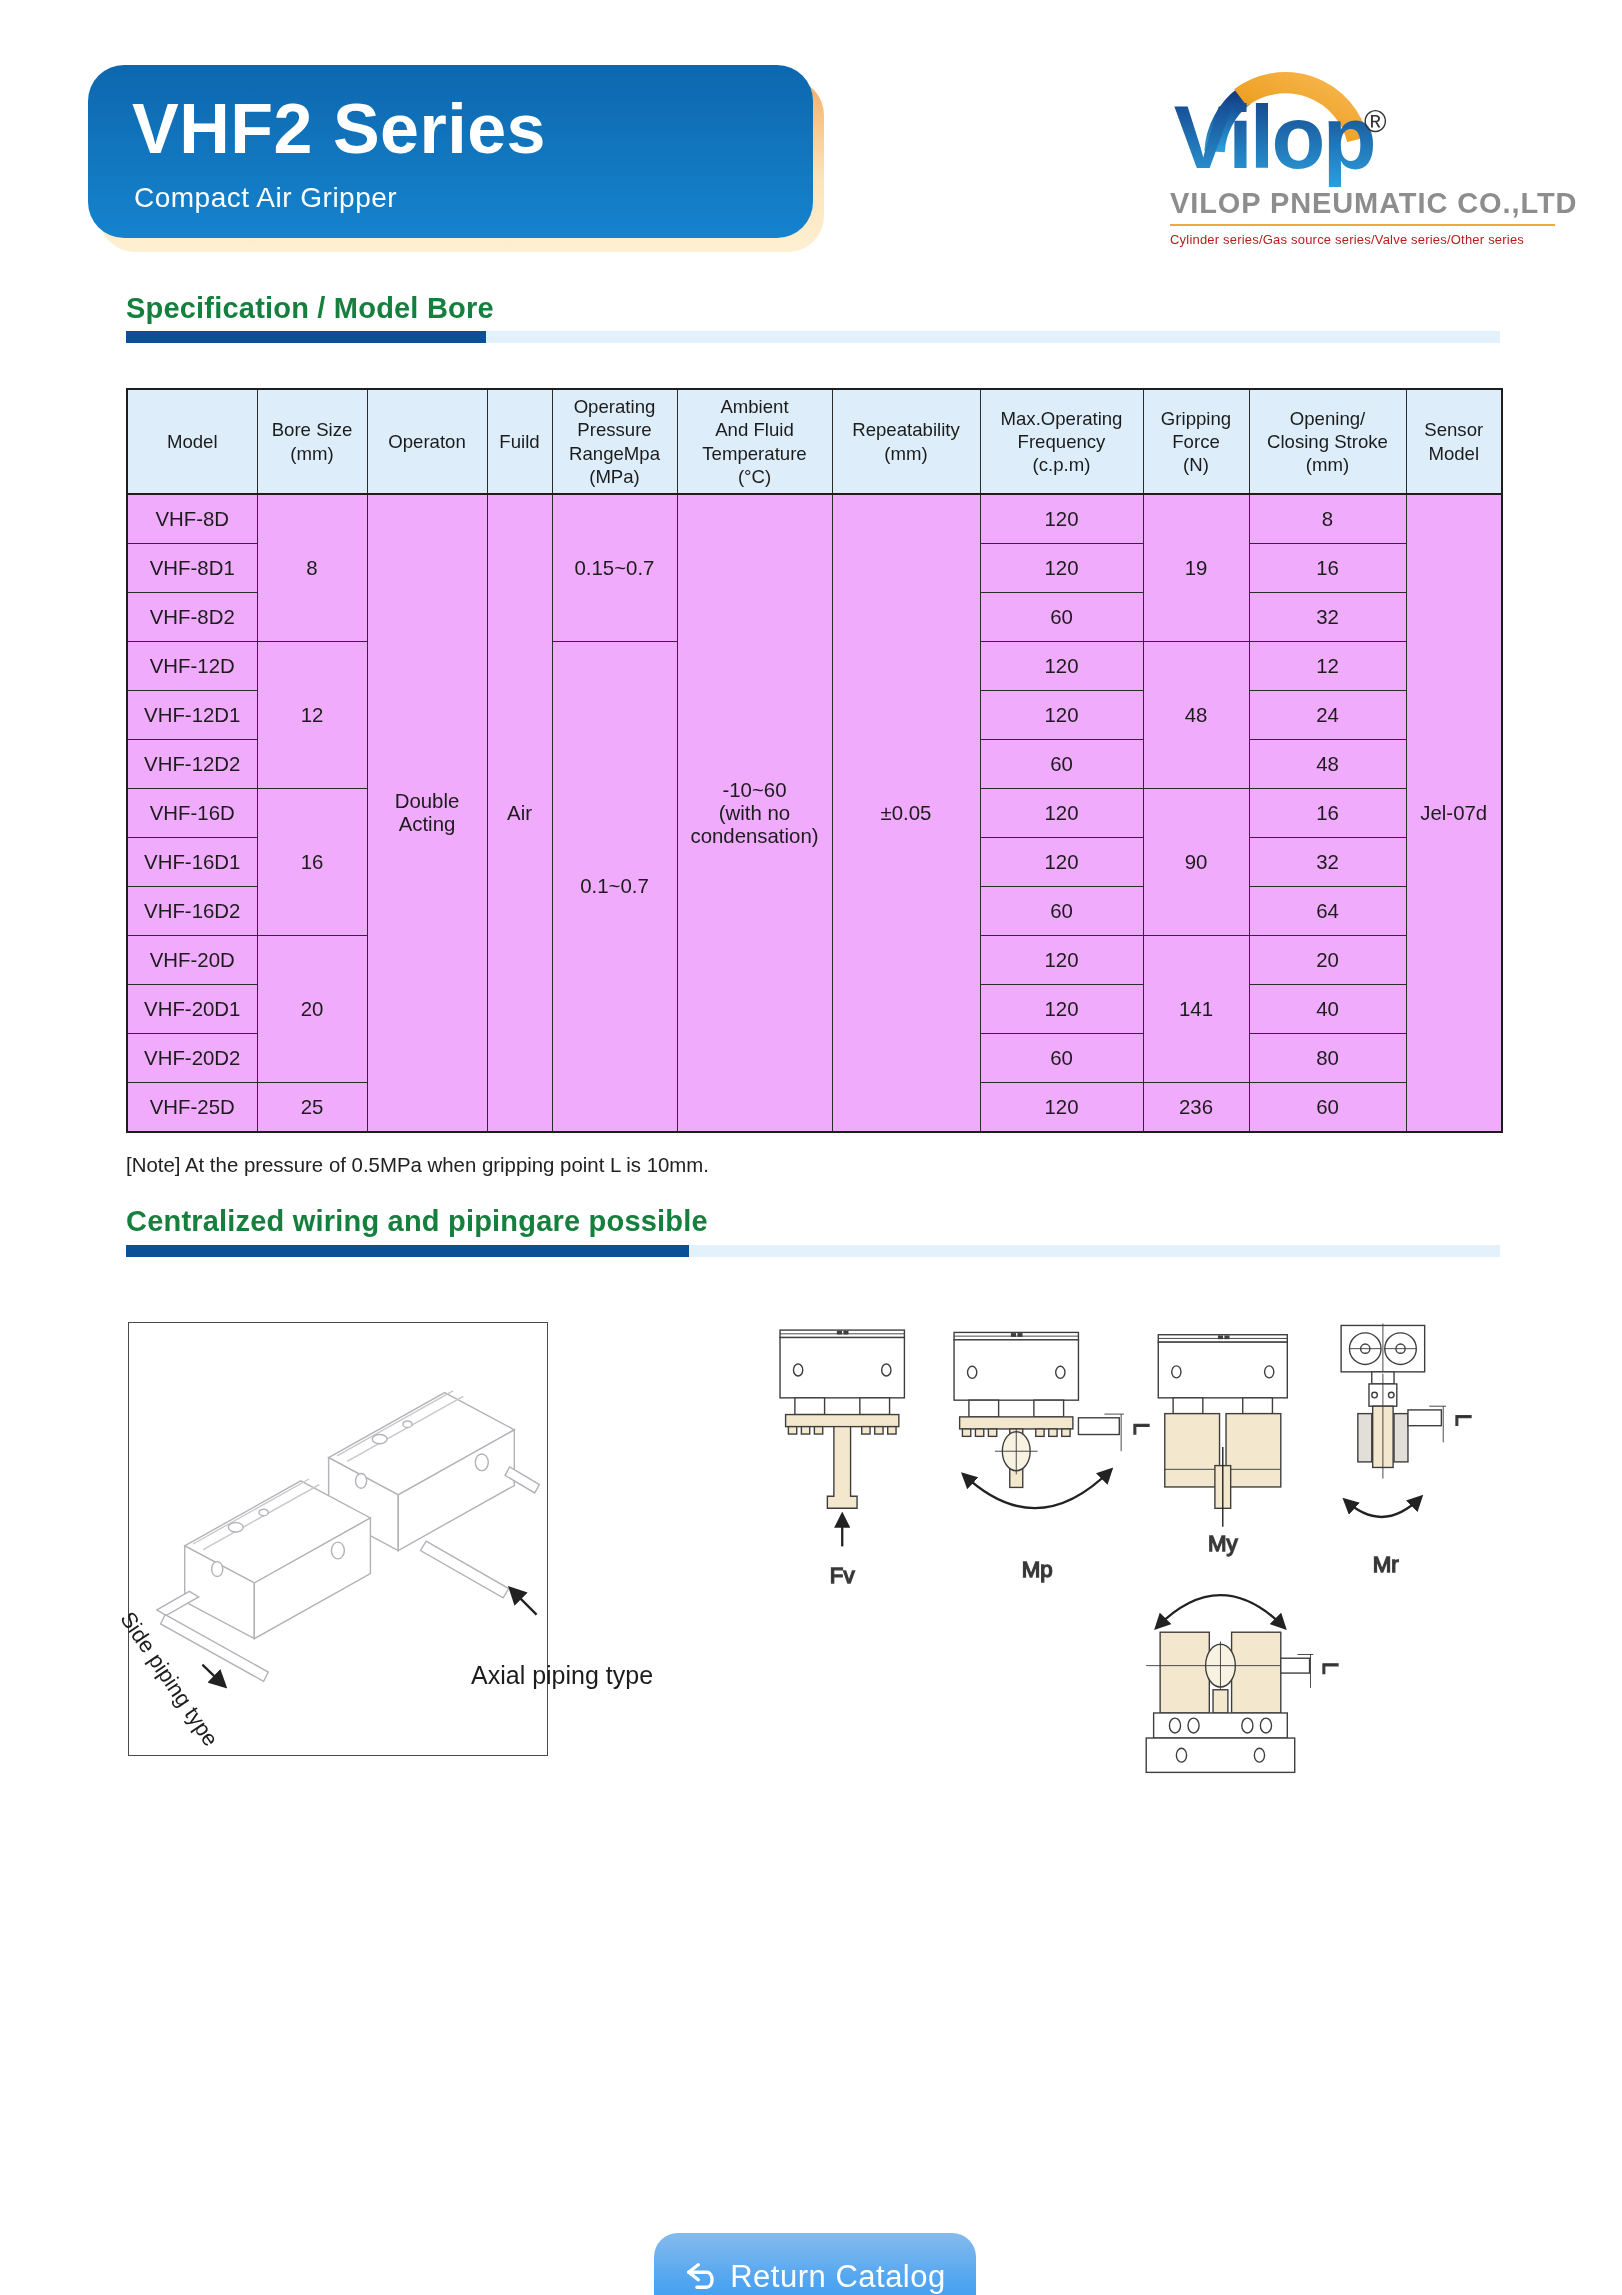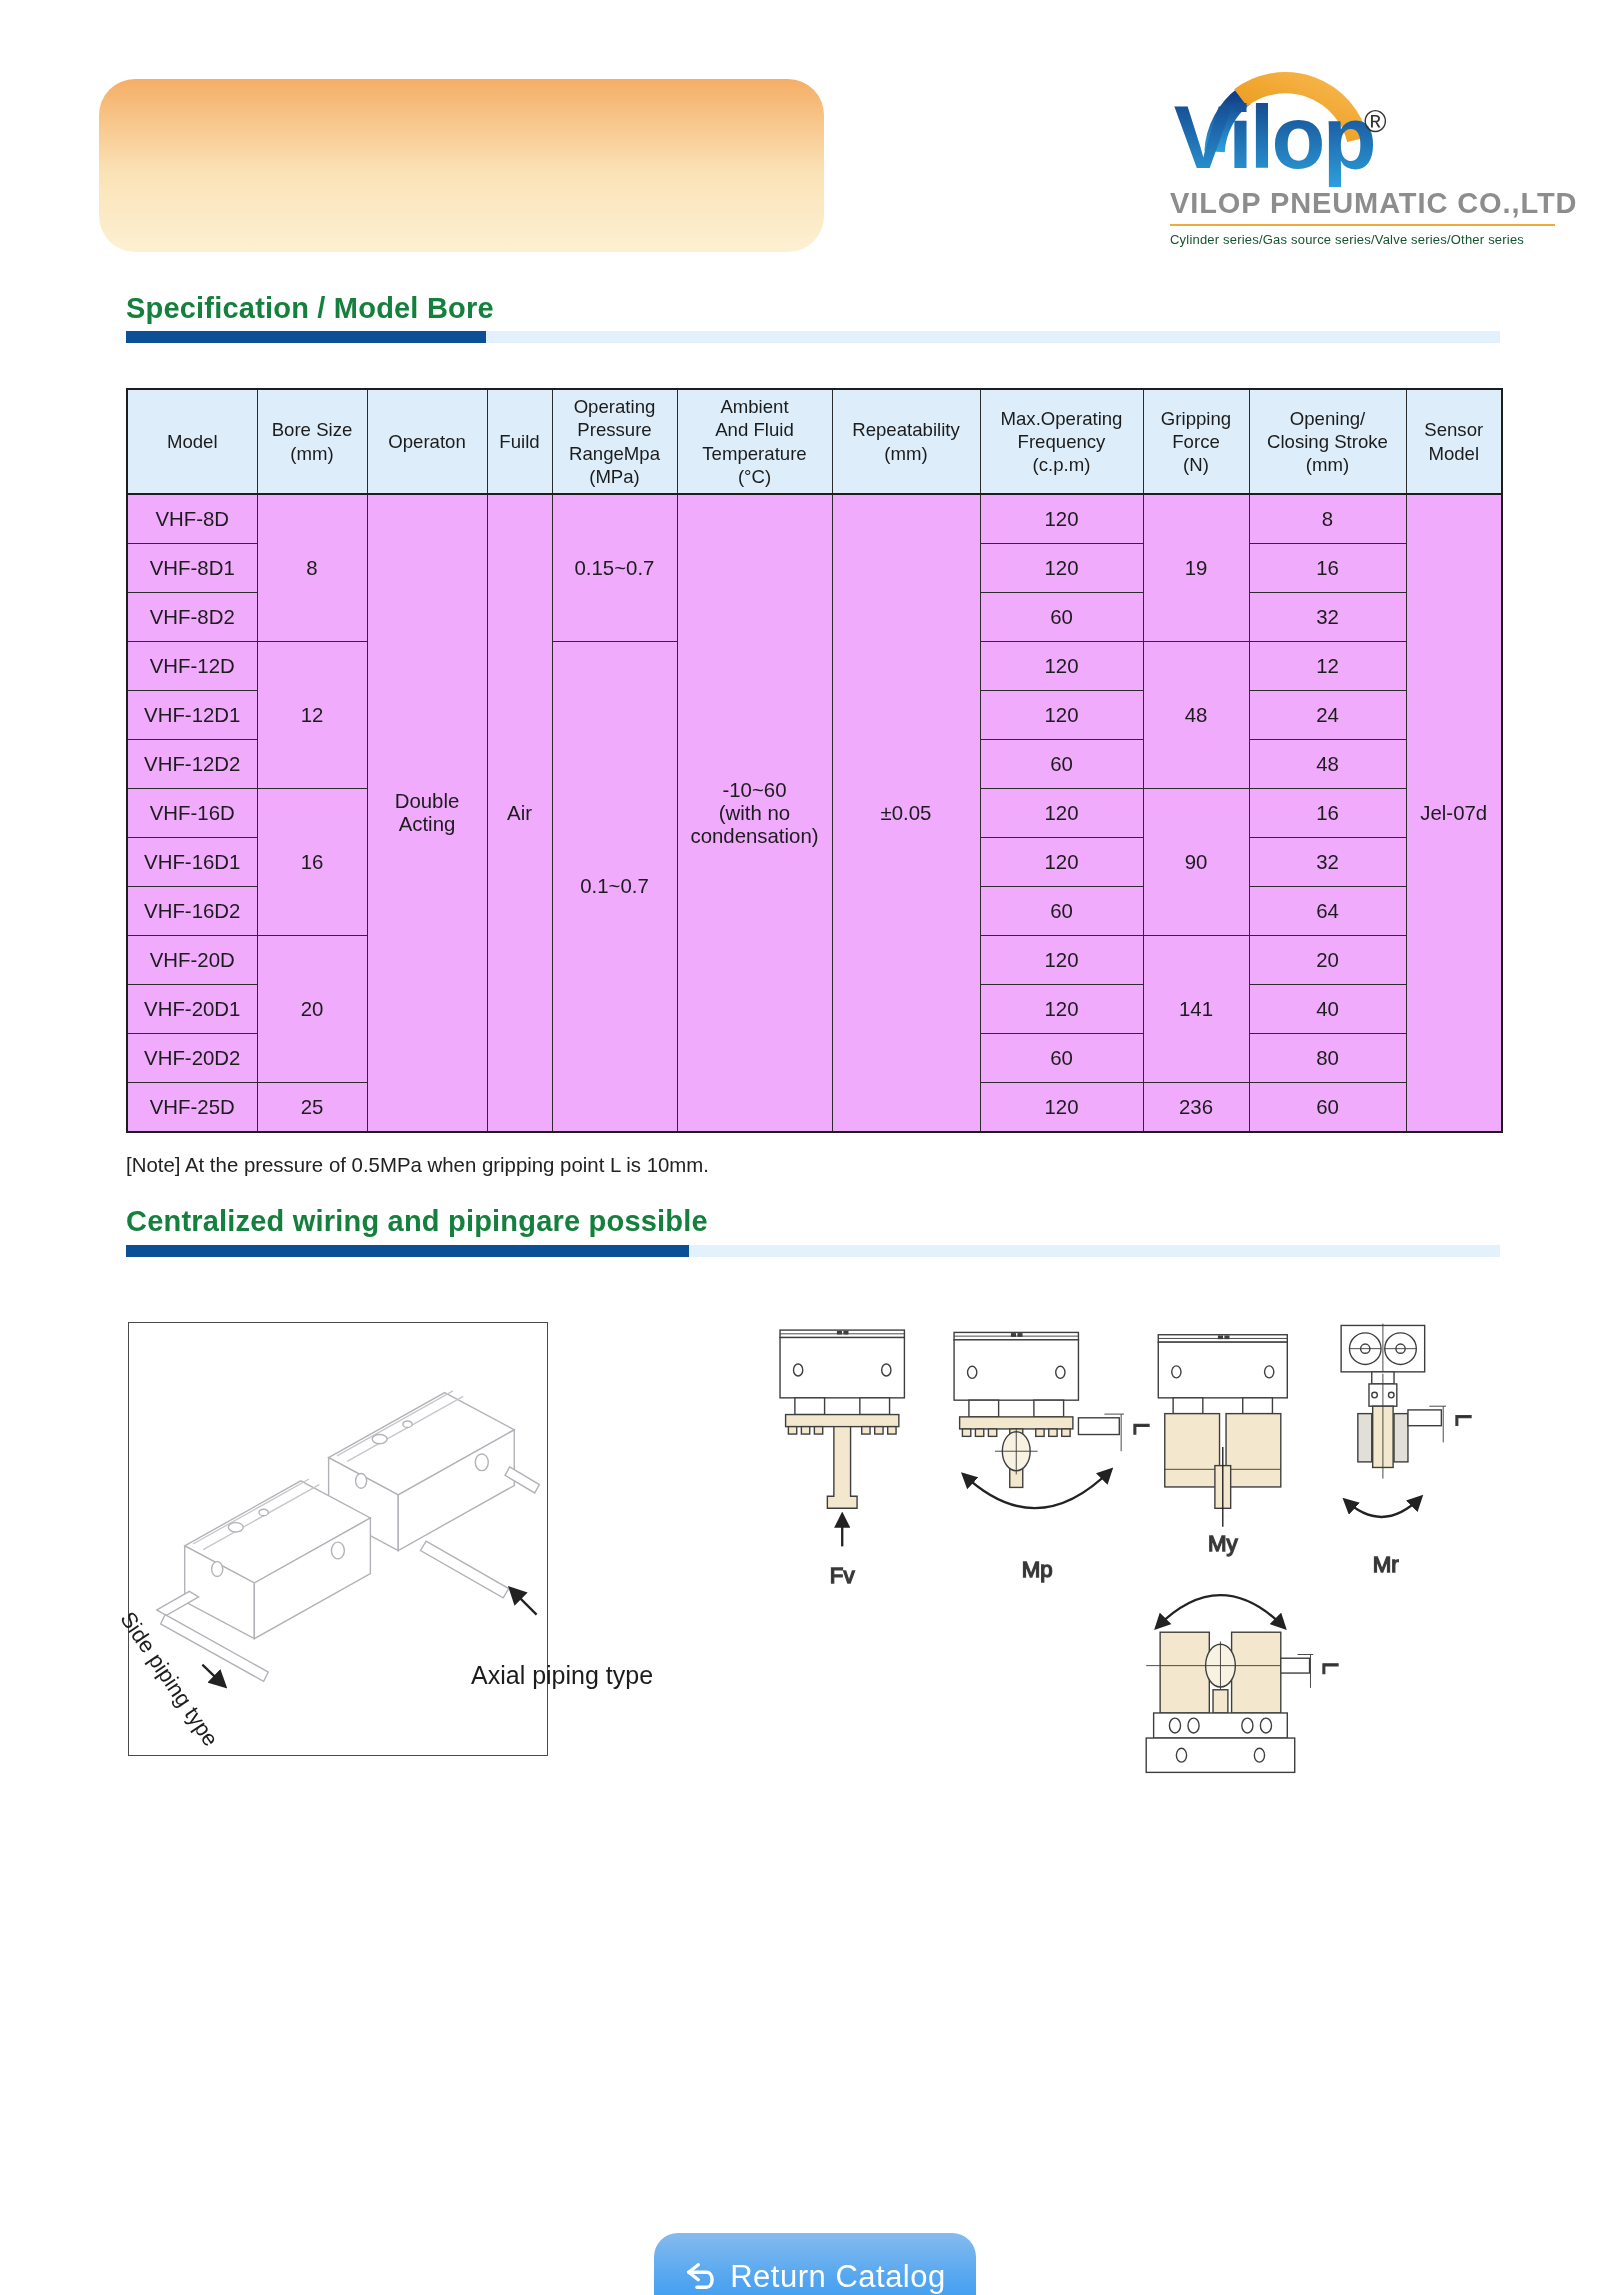--- a/index.html
+++ b/index.html
@@ -11,21 +11,21 @@
         background:linear-gradient(180deg,#f5ae66 0%,#fbe3b8 55%,#fdf0d2 100%);}
   .banner{position:absolute;left:88px;top:65px;width:725px;height:173px;border-radius:36px;
         background:linear-gradient(180deg,#0d67ae 0%,#1277bf 55%,#1583cf 100%);}
   .banner-title{position:absolute;left:44px;top:24px;font-size:70px;font-weight:600;color:#ffffff;letter-spacing:0.5px;}
   .banner-sub{position:absolute;left:46px;top:117px;font-size:28px;font-weight:500;color:#ffffff;letter-spacing:0.5px;}
 
   
   .logo-wrap{position:absolute;left:1170px;top:53px;width:409px;}
   .logo-company{position:absolute;left:0px;top:134px;font-size:29px;font-weight:600;color:#8d8d8d;letter-spacing:0.9px;white-space:nowrap;}
   .logo-rule{position:absolute;left:0px;top:171px;width:385px;height:2.3px;background:#f2a93b;}
-  .logo-tag{position:absolute;left:0px;top:179px;font-size:13px;color:#14532d;letter-spacing:0.2px;white-space:nowrap;}
+  .logo-tag{position:absolute;left:0px;top:179px;font-size:13px;color:#b91c1c;letter-spacing:0.2px;white-space:nowrap;}
 
   
   .sec-title{position:absolute;font-size:29px;font-weight:700;color:#15803d;letter-spacing:0.2px;}
   .underline{position:absolute;height:12px;}
   .underline .dark{position:absolute;left:0;top:0;height:12px;background:#0d4f97;}
   .underline .light{position:absolute;top:0;height:12px;background:#e2f1fb;}
 
   
   .tbl-wrap{position:absolute;left:126px;top:388px;}
   table.spec{border-collapse:collapse;table-layout:fixed;width:1374px;border:2.8px solid #1d1d1d;}
@@ -51,20 +51,24 @@
         background:linear-gradient(180deg,#85bbee 0%,#51a5f0 55%,#2f99f4 100%);
         display:flex;align-items:center;justify-content:center;gap:12px;cursor:pointer;border:none;}
   .return-btn span{color:#ffffff;font-size:31px;font-weight:500;letter-spacing:0.5px;}
 </style>
 </head>
 <body>
 
 <div id="page">
 
   <div class="banner-shadow"></div>
+  <div class="banner">
+    <div class="banner-title">VHF2 Series</div>
+    <div class="banner-sub">Compact Air Gripper</div>
+  </div>
 
   <div class="logo-wrap">
     <svg width="260" height="135" viewBox="0 0 560 290">
       <defs>
         <linearGradient id="lgBlue" x1="0" y1="0" x2="0" y2="1">
           <stop offset="0" stop-color="#123f86"></stop>
             <stop offset="1" stop-color="#2da0dd"></stop>
         </linearGradient>
         <linearGradient id="lgOr" x1="0" y1="1" x2="1" y2="0">
           <stop offset="0" stop-color="#e8920c"></stop>

